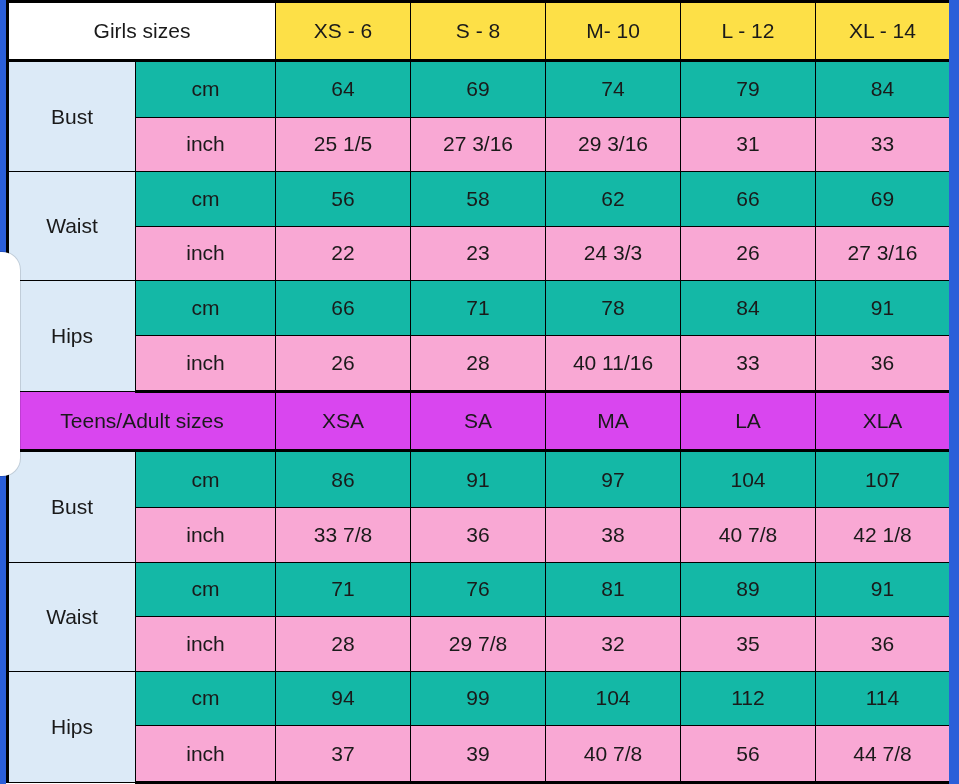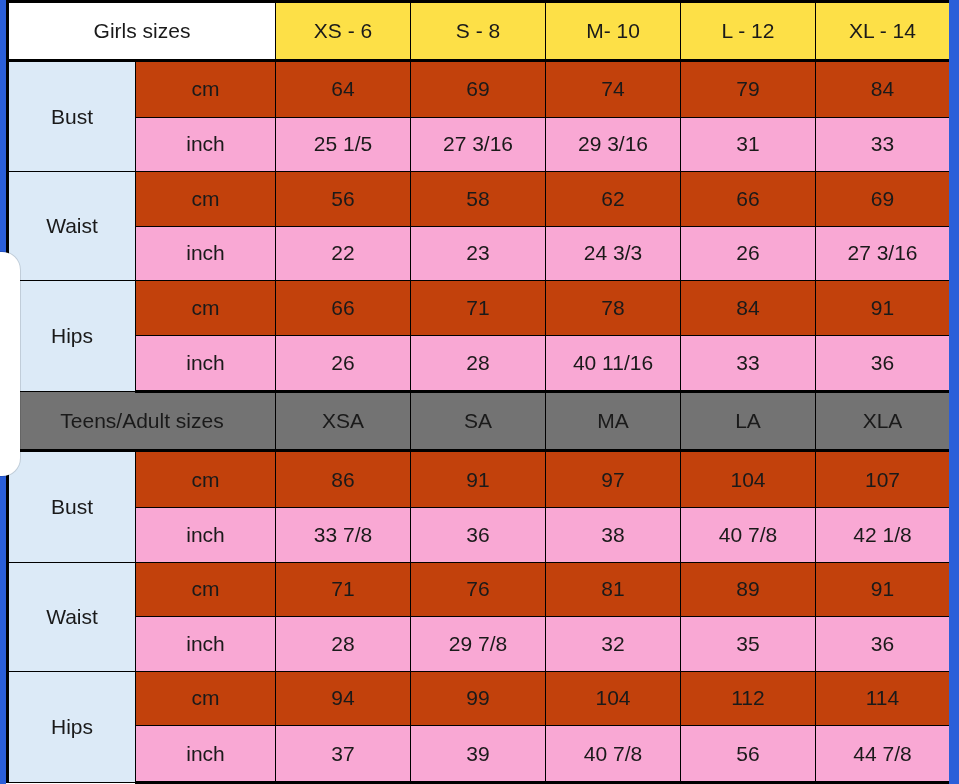--- a/index.html
+++ b/index.html
@@ -69,27 +69,27 @@
   }
   .hdr-title {
     background: #ffffff;
     font-size: 23px;
   }
   .rowlabel {
     background: #dceaf7;
     font-size: 23px;
   }
   .cm {
-    background: #c2410c;
+    background: #14b8a6;
   }
   .inch {
     background: #f9a8d4;
   }
   .teen-band {
-    background: #737373;
+    background: #d946ef;
     font-size: 23px;
   }
   .thick-top { border-top: 3px solid #000 !important; }
   .thick-bottom { border-bottom: 3px solid #000 !important; }
   .thick-left { border-left: 3px solid #000 !important; }
   .thick-right { border-right: 3px solid #000 !important; }
 
   
   .left-notch {
     position: absolute;

